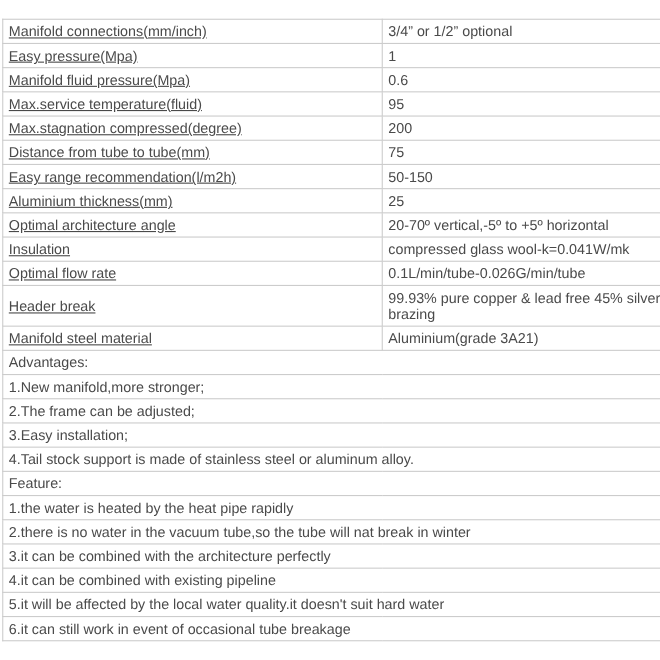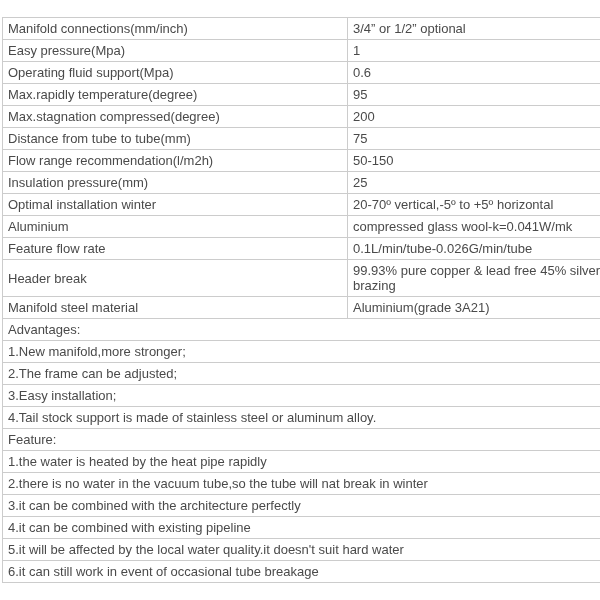--- a/index.html
+++ b/index.html
@@ -27,71 +27,71 @@
   table.spec-table td {
     border: 1px solid #cccccc;
     font-size: 13px;
     line-height: 15px;
     color: #4a4a4a;
     padding: 3px 4px 3px 5px;
     vertical-align: middle;
     overflow: hidden;
     word-wrap: break-word;
   }
-  td.col-label { width: 335px; }
+  td.col-label { width: 335px; text-decoration: underline; }
   td.col-value { width: 255px; }
 </style>
 </head>
 <body>
 
 <div class="page">
   <table class="spec-table">
     <tbody id="spec-body">
         <tr>
           <td class="col-label">Manifold connections(mm/inch)</td>
           <td class="col-value">3/4” or 1/2” optional</td>
         </tr>
         <tr>
           <td class="col-label">Easy pressure(Mpa)</td>
           <td class="col-value">1</td>
         </tr>
         <tr>
-          <td class="col-label">Operating fluid support(Mpa)</td>
+          <td class="col-label">Manifold fluid pressure(Mpa)</td>
           <td class="col-value">0.6</td>
         </tr>
         <tr>
-          <td class="col-label">Max.rapidly temperature(degree)</td>
+          <td class="col-label">Max.service temperature(fluid)</td>
           <td class="col-value">95</td>
         </tr>
         <tr>
           <td class="col-label">Max.stagnation compressed(degree)</td>
           <td class="col-value">200</td>
         </tr>
         <tr>
           <td class="col-label">Distance from tube to tube(mm)</td>
           <td class="col-value">75</td>
         </tr>
         <tr>
-          <td class="col-label">Flow range recommendation(l/m2h)</td>
+          <td class="col-label">Easy range recommendation(l/m2h)</td>
           <td class="col-value">50-150</td>
         </tr>
         <tr>
-          <td class="col-label">Insulation pressure(mm)</td>
+          <td class="col-label">Aluminium thickness(mm)</td>
           <td class="col-value">25</td>
         </tr>
         <tr>
-          <td class="col-label">Optimal installation winter</td>
+          <td class="col-label">Optimal architecture angle</td>
           <td class="col-value">20-70º vertical,-5º to +5º horizontal</td>
         </tr>
         <tr>
-          <td class="col-label">Aluminium</td>
+          <td class="col-label">Insulation</td>
           <td class="col-value">compressed glass wool-k=0.041W/mk</td>
         </tr>
         <tr>
-          <td class="col-label">Feature flow rate</td>
+          <td class="col-label">Optimal flow rate</td>
           <td class="col-value">0.1L/min/tube-0.026G/min/tube</td>
         </tr>
         <tr>
           <td class="col-label">Header break</td>
           <td class="col-value">99.93% pure copper &amp; lead free 45% silver brazing</td>
         </tr>
         <tr>
           <td class="col-label">Manifold steel material</td>
           <td class="col-value">Aluminium(grade 3A21)</td>
         </tr>

